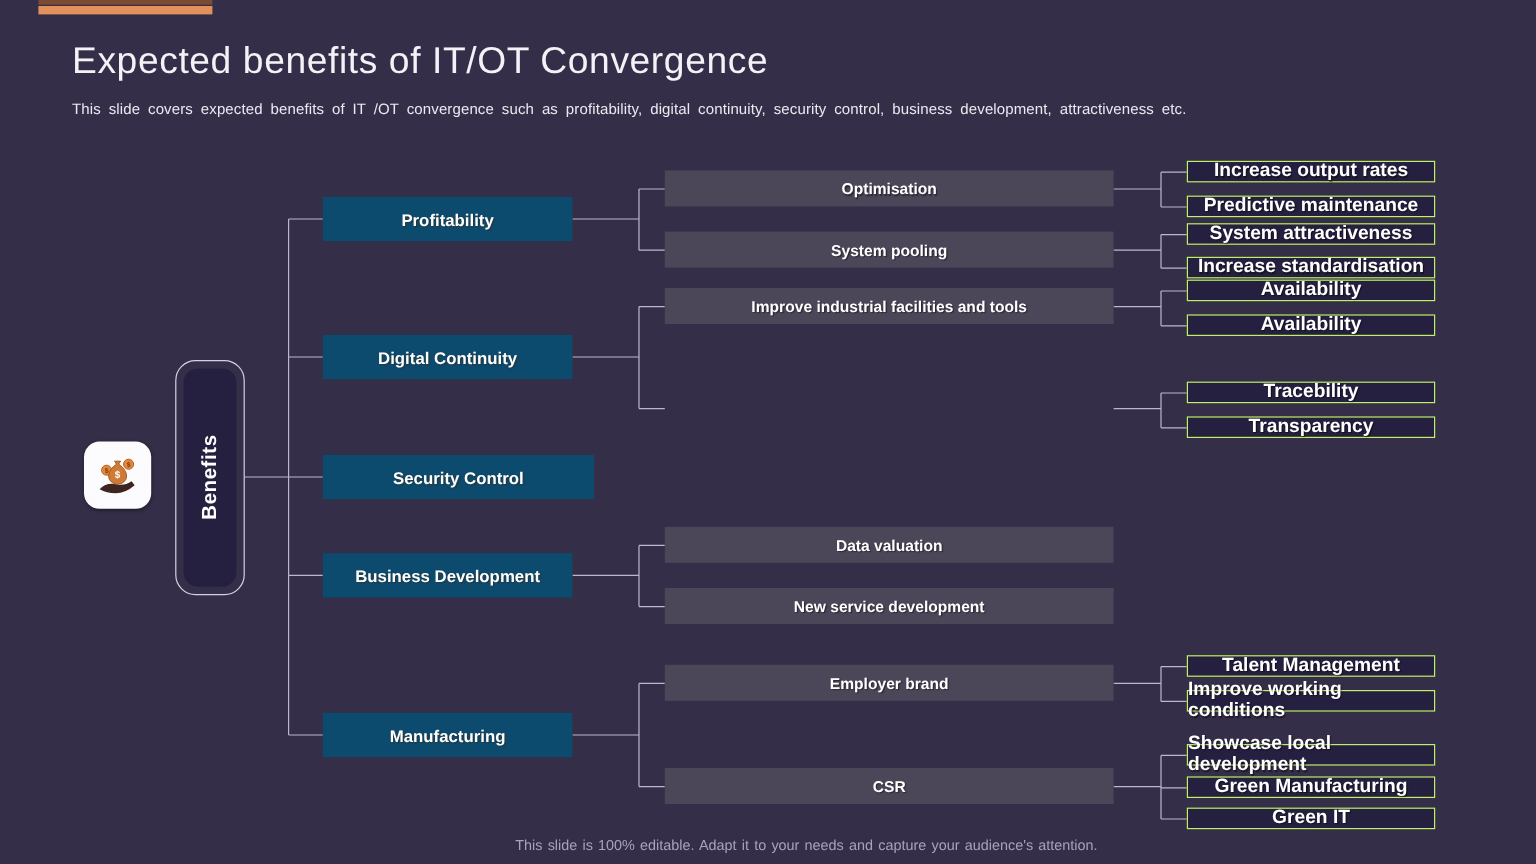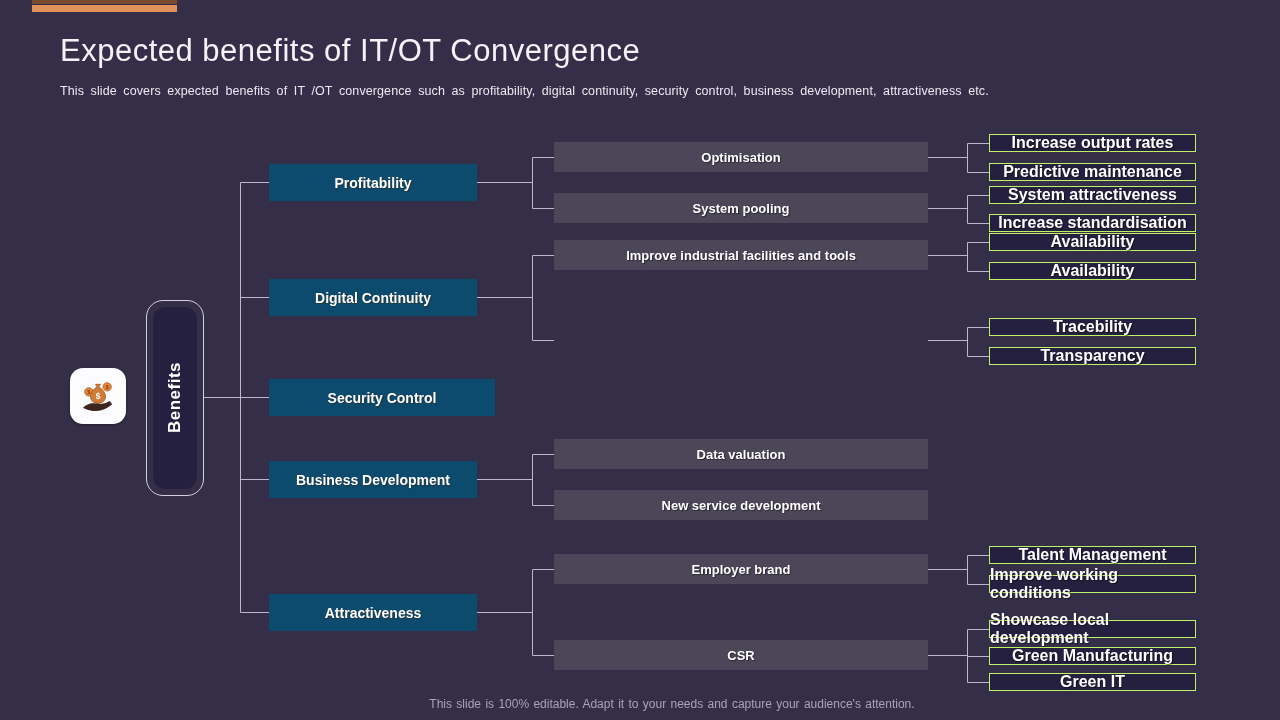--- a/index.html
+++ b/index.html
@@ -122,21 +122,21 @@
   <div class="benefits-outer">
     <div class="benefits-inner">
       <span>Benefits</span>
     </div>
   </div>
 
   <div class="cat" style="top:164px">Profitability</div>
   <div class="cat" style="top:279px">Digital Continuity</div>
   <div class="cat" style="top:379px; width:226px">Security Control</div>
   <div class="cat" style="top:461px">Business Development</div>
-  <div class="cat" style="top:594px">Attractiveness</div>
+  <div class="cat" style="top:594px">Manufacturing</div>
 
   <div class="mid" style="top:193px">System pooling</div>
   <div class="mid" style="top:142px">Optimisation</div>
   <div class="mid" style="top:240px">Improve industrial facilities and tools</div>
   <div class="mid" style="top:439px">Data valuation</div>
   <div class="mid" style="top:490px">New service development</div>
   <div class="mid" style="top:554px">Employer brand</div>
   <div class="mid" style="top:640px">CSR</div>
 
   <div class="leaf" style="top:134px">Increase output rates</div>

